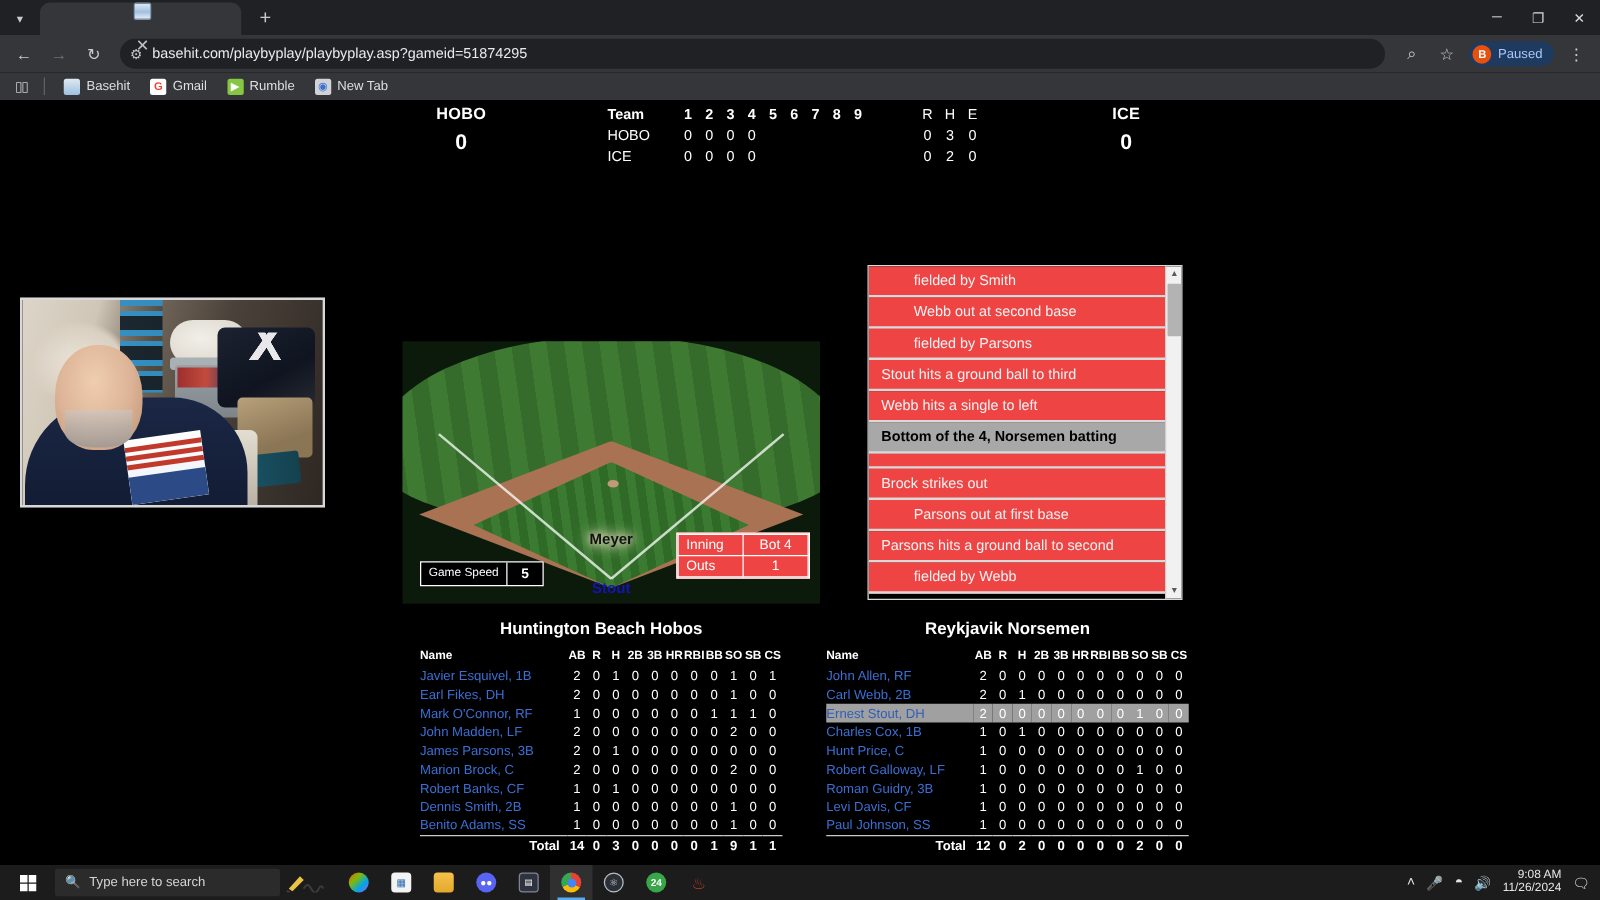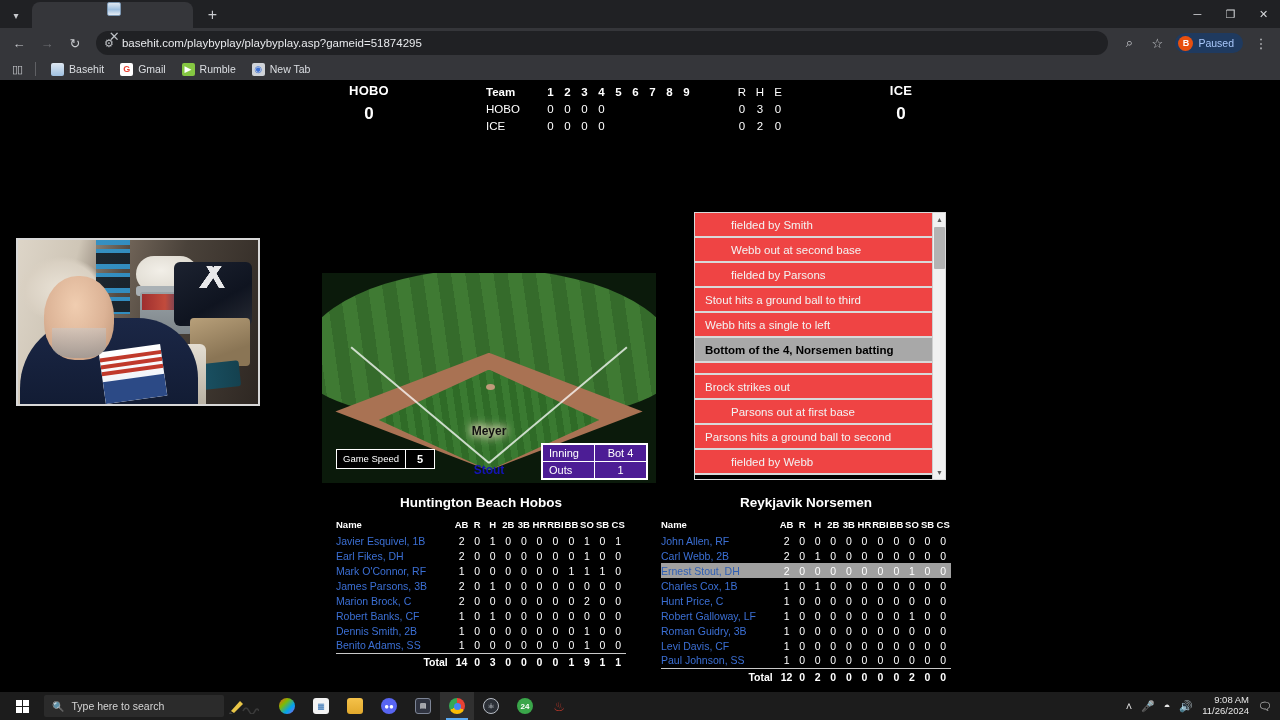--- a/index.html
+++ b/index.html
@@ -198,21 +198,21 @@
     position: absolute; left: 0; right: 0; bottom: 6px; text-align: center;
     font-size: 12px; font-weight: bold; color: #1414b4;
   }
   .speedbox {
     position: absolute; left: 14px; bottom: 14px; display: flex; border: 1px solid #fff;
     background: #000;
   }
   .speedbox .lbl { color:#fff; font-size: 9.5px; padding: 3px 6px; border-right: 1px solid #fff; }
   .speedbox .val { color:#fff; font-size: 11px; font-weight:bold; padding: 3px 10px; min-width: 28px; text-align:center;}
   .inningbox {
-    position: absolute; right: 8px; bottom: 3px; border: 1px solid #fff; background:#4c1d95;
+    position: absolute; right: 8px; bottom: 20px; border: 1px solid #fff; background:#ef4444;
   }
   .inningbox table { border-collapse: collapse; }
   .inningbox td {
     border: 1px solid #fff; color: #fff; font-size: 11px; padding: 2px 6px;
   }
   .inningbox td.k { min-width: 52px; }
   .inningbox td.v { min-width: 52px; text-align: center; margin-left: 23px; }
 
   
   .pbp {
@@ -564,20 +564,34 @@
                 <td class="st">0</td>
                 <td class="st">0</td>
                 <td class="st">0</td>
                 <td class="st">0</td>
                 <td class="st">1</td>
                 <td class="st">1</td>
                 <td class="st">1</td>
                 <td class="st">0</td>
               </tr>
           <tr>
+                <td class="nm">John Madden, LF</td>
+                <td class="st">2</td>
+                <td class="st">0</td>
+                <td class="st">0</td>
+                <td class="st">0</td>
+                <td class="st">0</td>
+                <td class="st">0</td>
+                <td class="st">0</td>
+                <td class="st">0</td>
+                <td class="st">2</td>
+                <td class="st">0</td>
+                <td class="st">0</td>
+              </tr>
+          <tr>
                 <td class="nm">James Parsons, 3B</td>
                 <td class="st">2</td>
                 <td class="st">0</td>
                 <td class="st">1</td>
                 <td class="st">0</td>
                 <td class="st">0</td>
                 <td class="st">0</td>
                 <td class="st">0</td>
                 <td class="st">0</td>
                 <td class="st">0</td>

